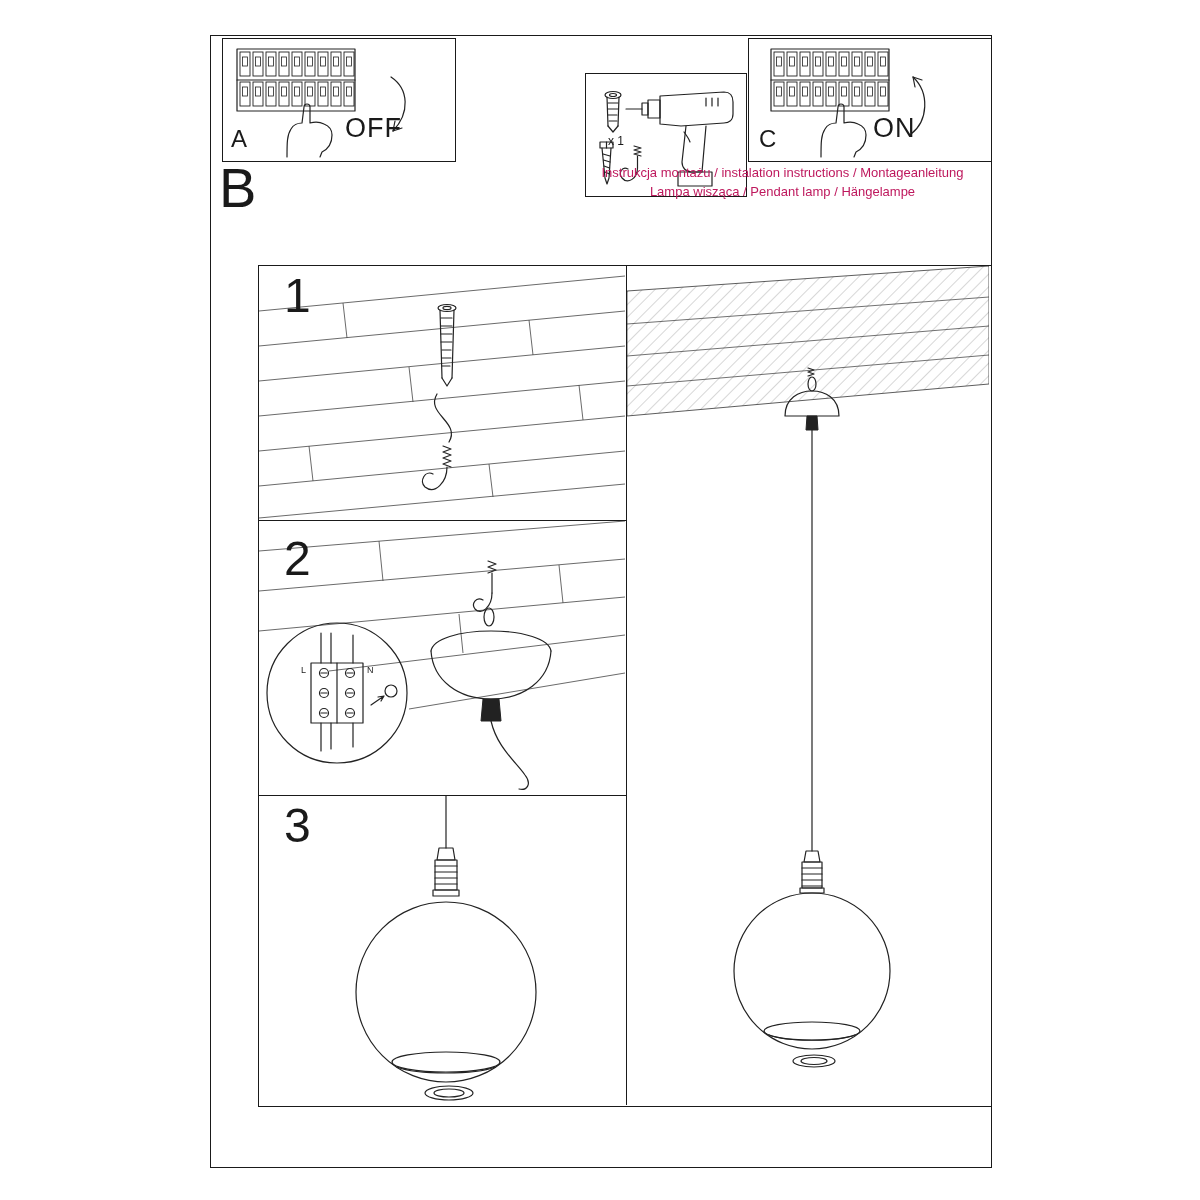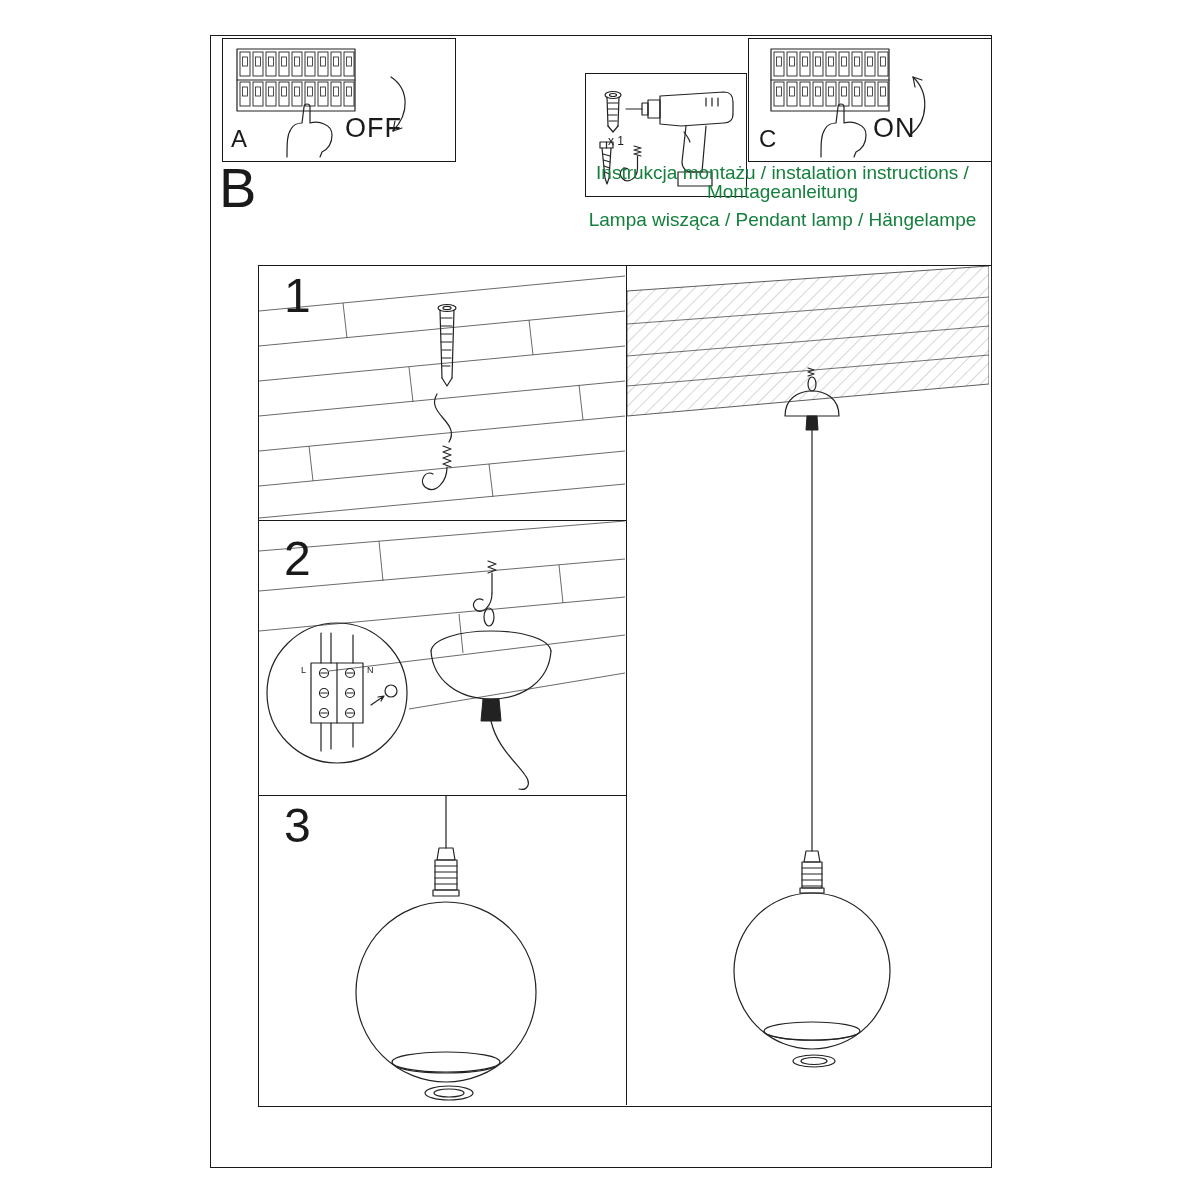--- a/index.html
+++ b/index.html
@@ -8,21 +8,21 @@
   .sheet{position:absolute;left:210px;top:35px;width:780px;height:1131px;
          border:1px solid #1a1a1a;background:#fff;}
   .box{position:absolute;border:1px solid #1a1a1a;background:#fff;}
   .abs{position:absolute;}
   svg{display:block;}
   .big-letter{font-size:56px;font-weight:400;line-height:1;}
   .corner-label{font-size:24px;font-weight:400;}
   .action-label{font-size:27px;font-weight:400;letter-spacing:1px;}
   .count-label{font-size:12px;}
   .step-num{font-size:48px;font-weight:400;line-height:1;z-index:5;}
-  .subtitle{font-size:19px;line-height:19px;text-align:center;color:#15803d;}
+  .subtitle{font-size:13px;line-height:19px;text-align:center;color:#be185d;}
   .hline{position:absolute;height:0;border-top:1px solid #1a1a1a;}
   .vline{position:absolute;width:0;border-left:1px solid #1a1a1a;}
   .ink{stroke:#222;fill:none;stroke-width:1.2;stroke-linecap:round;stroke-linejoin:round;}
   .thin{stroke:#444;stroke-width:0.8;}
 </style>
 </head>
 <body>
 
 <div class="canvas">
   <div class="sheet"></div>
@@ -136,21 +136,21 @@
         <path d="M162,95 C179,82 181,54 164,38" class="ink"></path>
         <path d="M164,38 l9,3 M164,38 l2,10" class="ink"></path>
       </g>
     </svg>
     <span class="abs corner-label" style="left:10px;top:86px;">C</span>
     <span class="abs action-label" style="left:124px;top:74px;">ON</span>
   </div>
 
   <div class="abs subtitle" style="left:575px;top:163px;width:415px;">
     <span style="display:block;">Instrukcja montażu / instalation instructions / Montageanleitung</span>
-    <span style="display:block;margin-top:9px;">Lampa wisząca / Pendant lamp / Hängelampe</span>
+    <span style="display:block;">Lampa wisząca / Pendant lamp / Hängelampe</span>
   </div>
 
   <span class="abs big-letter" style="left:219px;top:160px;">B</span>
 
   <div class="abs" style="left:258px;top:265px;width:732px;height:840px;border:1px solid #1a1a1a;"></div>
   <div class="vline" style="left:626px;top:265px;height:840px;"></div>
   <div class="hline" style="left:258px;top:520px;width:368px;"></div>
   <div class="hline" style="left:258px;top:795px;width:368px;"></div>
 
   <span class="abs step-num" style="left:284px;top:272px;">1</span>

